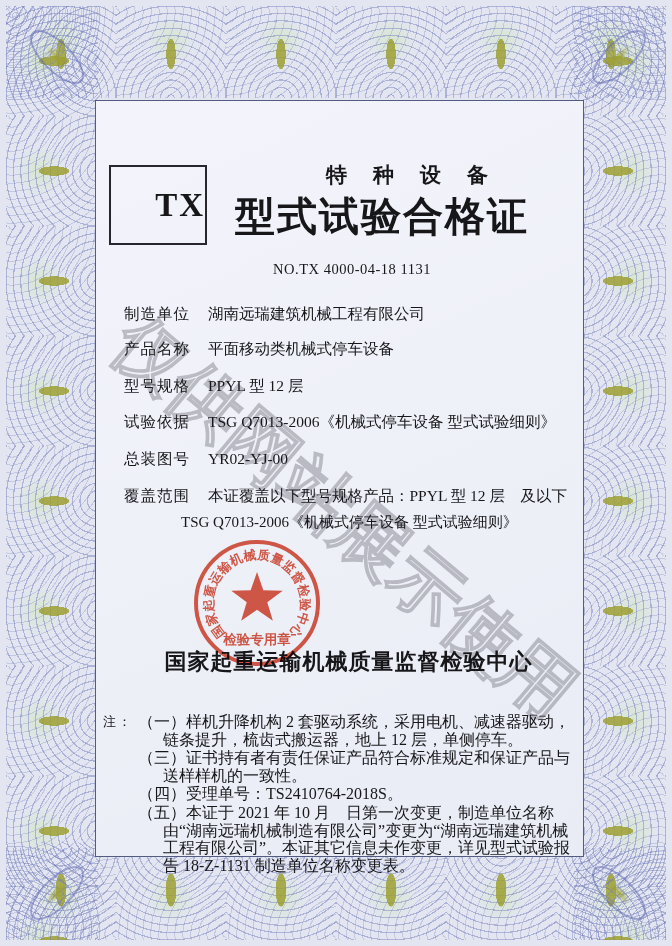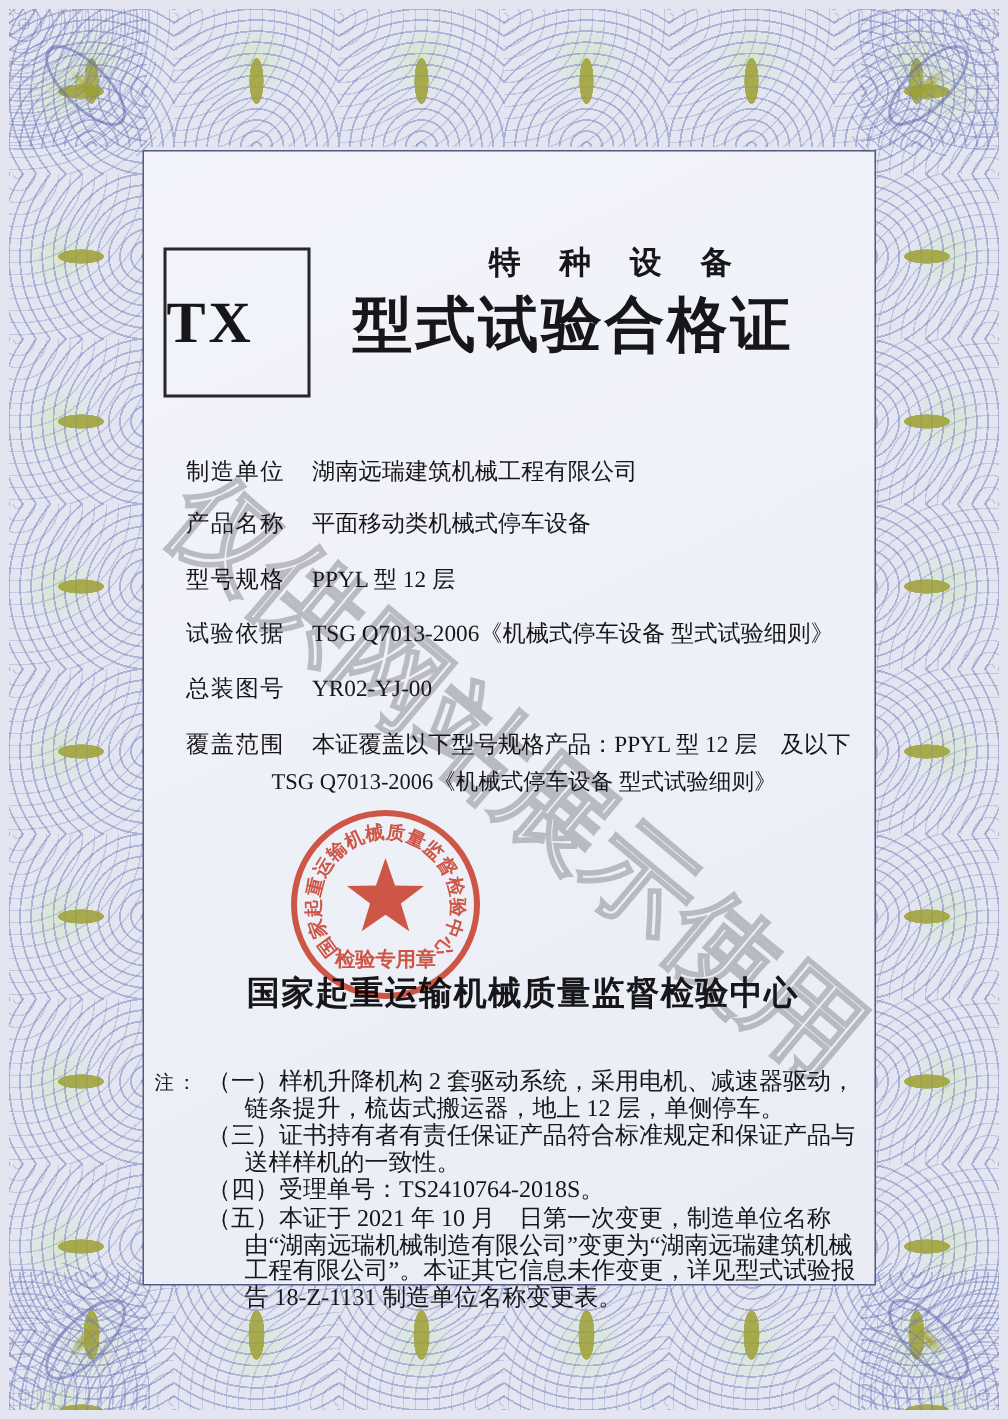--- a/index.html
+++ b/index.html
@@ -51,23 +51,23 @@
 
   
   .sheet { position:absolute; left:95px; top:100px; width:489px; height:757px;
     background:linear-gradient(155deg,#f3f4fb 0%,#eef0f8 55%,#e9ecf5 100%);
     border:1.5px solid #525b80; }
   .overlay { position:absolute; left:0; top:0; width:489px; height:757px; pointer-events:none; }
   .overlay.under { z-index:1; }
   .content { position:absolute; inset:0; z-index:2; color:#17171a; }
   .overlay.over { z-index:3; mix-blend-mode:multiply; }
 
-  .tx-box { position:absolute; left:13px; top:64px; width:98px; height:100px;
-    border:2px solid #26262c; display:flex; align-items:center; justify-content:flex-start;
-    font-size:39px; font-weight:bold; letter-spacing:2px; }
+  .tx-box { position:absolute; left:13px; top:64px; width:98px; height:80px;
+    border:2px solid #26262c; display:flex; align-items:center; justify-content:flex-end;
+    font-size:33px; font-weight:bold; letter-spacing:2px; }
   .title-top { position:absolute; left:118px; top:60px; width:300px; text-align:right;
     font-size:21px; font-weight:600; letter-spacing:26px; padding-left:26px; }
   .title-main { position:absolute; left:85px; top:88px; width:400px; text-align:center;
     font-size:40px; font-weight:bold; letter-spacing:2px; padding-left:2px; }
   .cert-no { position:absolute; left:106px; top:160px; width:300px; text-align:center;
     font-size:14.5px; letter-spacing:.5px; }
 
   .field-row { position:absolute; left:28px; width:440px; font-size:15.5px; white-space:nowrap; }
   .field-row .lbl { display:inline-block; width:66px; letter-spacing:1px; }
   .field-row .val { margin-left:18px; }
@@ -105,20 +105,21 @@
     <svg class="overlay under" viewBox="0 0 489 757">
       <text x="12" y="250" transform="rotate(40 12 250)" font-size="72" font-weight="bold" fill="none" stroke="#85858f" stroke-width="1.4" opacity="0.5" font-family="Liberation Serif, DejaVu Serif, serif">仅供网站展示使用</text>
     </svg>
 
     <div class="content">
       <div class="tx-box">
         <span>TX</span>
       </div>
       <div class="title-top">特种设备</div>
       <div class="title-main">型式试验合格证</div>
+      <div class="cert-no">NO.TX 4000-04-18 1131</div>
 
       <div class="field-row" style="top:203px">
         <span class="lbl">制造单位</span><span class="val">湖南远瑞建筑机械工程有限公司</span>
       </div>
       <div class="field-row" style="top:238px">
         <span class="lbl">产品名称</span><span class="val">平面移动类机械式停车设备</span>
       </div>
       <div class="field-row" style="top:275px">
         <span class="lbl">型号规格</span><span class="val">PPYL 型 12 层</span>
       </div>

